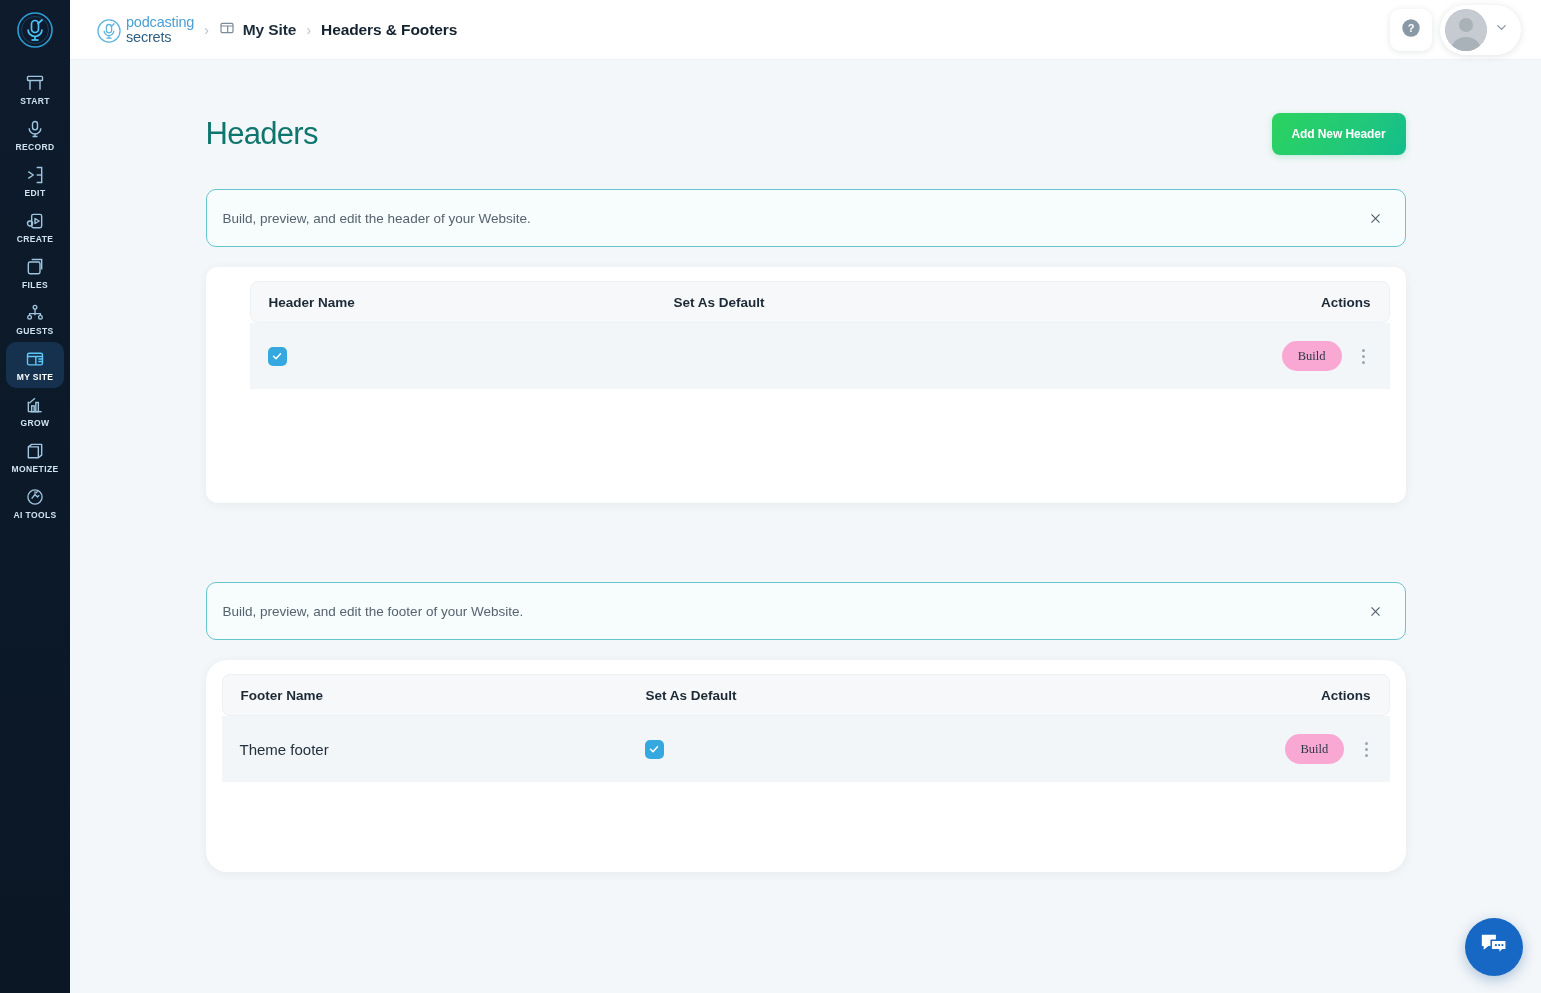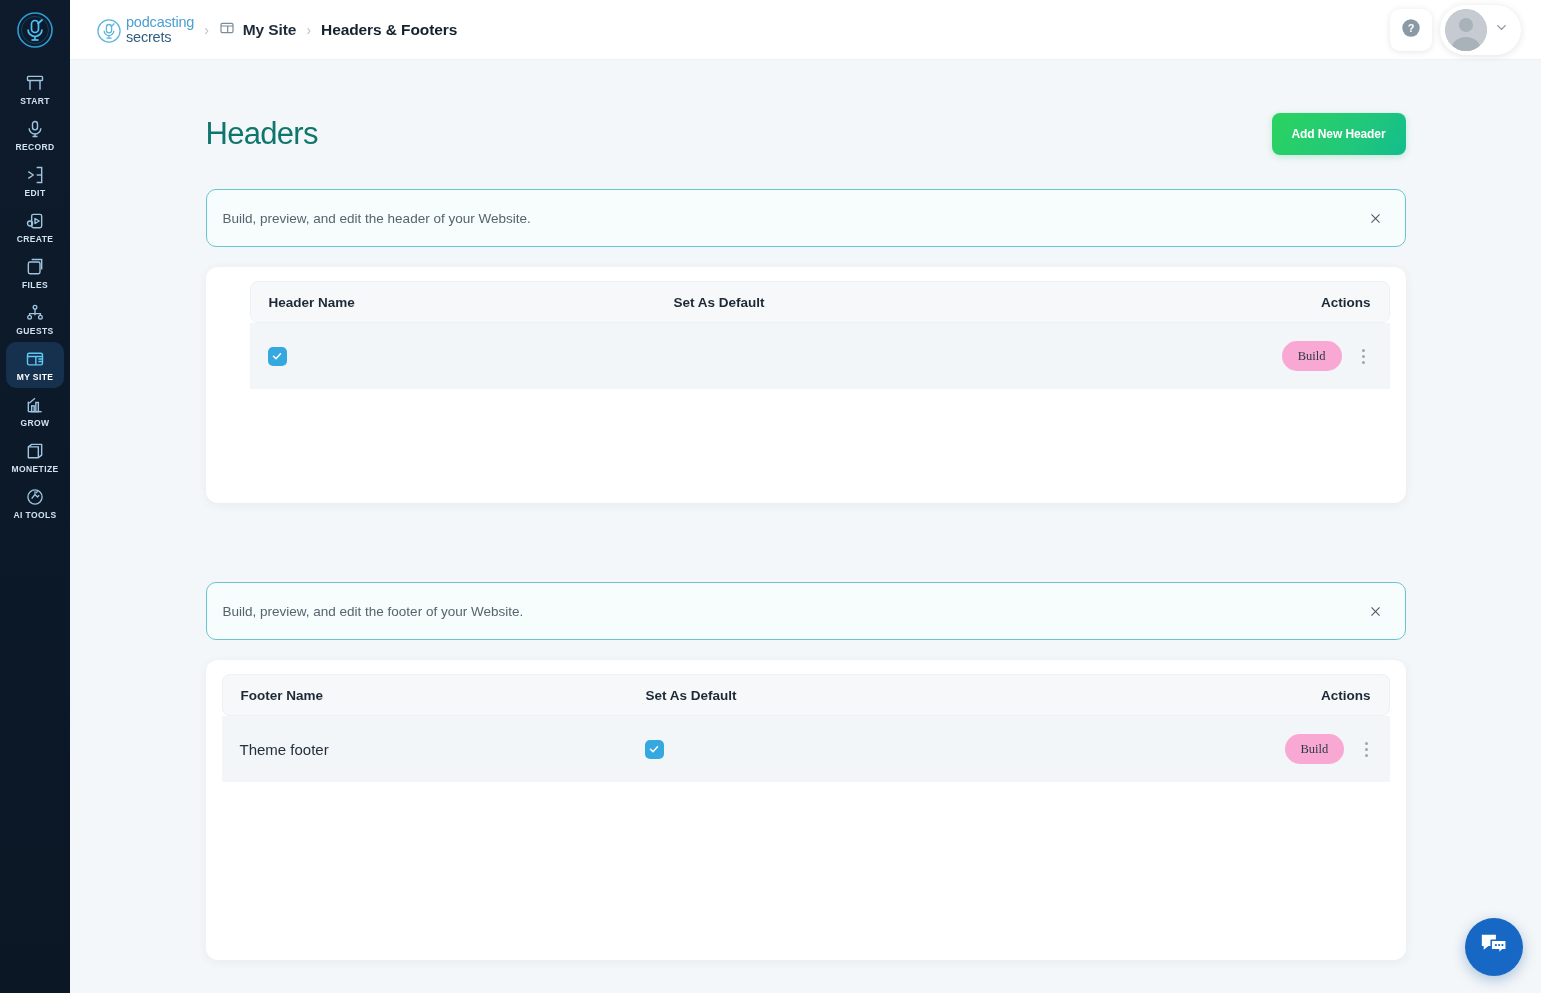--- a/index.html
+++ b/index.html
@@ -88,21 +88,21 @@
   }
   .notice .msg { font-size: 13.5px; color:#56646f; }
   .notice .x { margin-left:auto; width:26px; height:26px; display:flex; align-items:center; justify-content:center;
                color:#4c5a66; font-size:16px; cursor:pointer; line-height:1;}
   .card {
     margin-top: 20px; background:#ffffff; border-radius: 12px;
     box-shadow: 0 2px 10px rgba(45,65,85,.07);
     padding: 14px 16px 16px 16px;
   }
   .card.hcard { height: 236px; padding-left: 44px; }
-  .card.fcard { height: 300px; }
+  .card.fcard { height: 212px; border-radius: 21px; }
   .thead {
     height: 42px; background:#f6f8fa; border:1px solid #eef1f4; border-radius: 8px;
     display:flex; align-items:center; padding: 0 18px;
   }
   .thead .th { font-size: 13.5px; font-weight:700; color:#1d2a36; }
   .trow {
     height: 66px; background:#f3f6f8; display:flex; align-items:center; padding: 0 18px;
   }
   .trow .td { font-size: 15px; color:#23313e; }
   .c-name { flex: 0 0 405px; }

